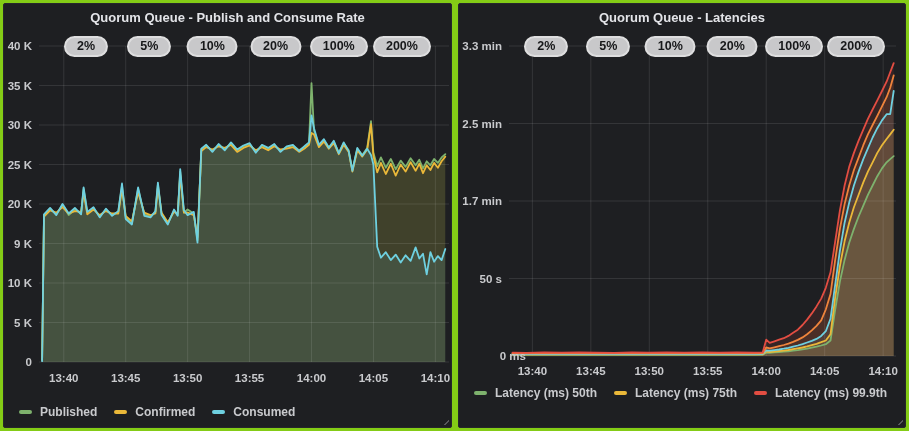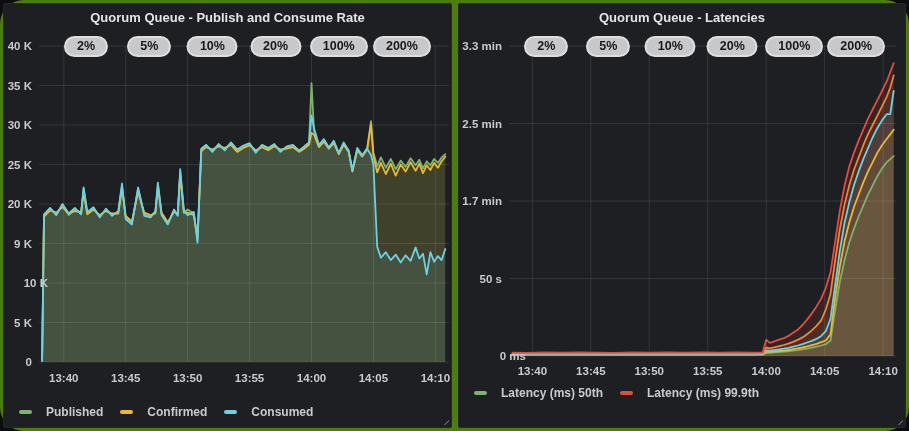--- a/index.html
+++ b/index.html
@@ -1,38 +1,38 @@
 <!DOCTYPE html>
 <html><head>
 <meta charset="utf-8">
 <style>
   html,body{margin:0;padding:0;background:#0d0d0f;}
   body{width:909px;height:431px;overflow:hidden;font-family:"Liberation Sans",sans-serif;
        -webkit-font-smoothing:antialiased;}
-  .page{position:relative;width:909px;height:431px;background:#4d7c0f;border-radius:24px;}
+  .page{position:relative;width:909px;height:431px;background:#84cc16;}
   .panel{position:absolute;top:3px;height:425px;background:#1e1f22;border:1px solid #26272b;
          border-radius:2px;box-sizing:border-box;overflow:hidden;}
   #panel-0{left:3px;width:449px;}
   #panel-1{left:458px;width:448px;}
   .panel-header{position:absolute;top:0;left:0;right:0;height:26px;display:flex;
                 align-items:center;justify-content:center;z-index:6;}
   .panel-title{margin:0;font-size:13px;font-weight:700;color:#e3e4e8;cursor:pointer;}
   .plot{position:absolute;left:0;top:0;right:0;bottom:0;}
   .plot svg{position:absolute;left:0;top:0;}
   .y-tick-label{position:absolute;text-align:right;font-size:11.5px;font-weight:700;
                 color:#c9cacd;line-height:14px;}
   .x-tick-label{position:absolute;text-align:center;font-size:11.5px;font-weight:600;
                 color:#c9cacd;line-height:14px;}
   .pill{position:absolute;transform:translateX(-50%);height:21px;line-height:17px;
         padding:0 11px;background:#c8c8ca;border:2px solid #dededf;border-radius:12px;
         color:#17181a;font-size:12.5px;font-weight:600;box-sizing:border-box;z-index:5;
         cursor:pointer;white-space:nowrap;}
   .legend{position:absolute;left:15px;right:10px;display:flex;flex-wrap:wrap;
           column-gap:17px;row-gap:4px;z-index:4;align-items:center;}
-  .legend-item{display:inline-flex;align-items:center;gap:14px;font-size:12px;
+  .legend-item{display:inline-flex;align-items:center;gap:8px;font-size:12px;
                font-weight:600;color:#c9cacd;cursor:pointer;white-space:nowrap;}
   .legend-swatch{display:inline-block;width:13px;height:4px;border-radius:2px;}
   .resize-handle{position:absolute;right:2px;bottom:2px;width:9px;height:9px;
         clip-path:polygon(100% 0,100% 100%,0 100%);
         background:repeating-linear-gradient(135deg,#57585c 0 1.5px,transparent 1.5px 4.5px);
         cursor:nwse-resize;z-index:7;}
 </style>
 </head>
 <body>
 
@@ -72,21 +72,21 @@
             <path d="M38.1 356.4 L40.0 212.6 L46.1 206.3 L52.3 208.7 L58.5 203.2 L64.7 209.5 L70.9 207.1 L77.1 207.9 L79.6 188.2 L83.3 210.3 L89.5 205.5 L95.7 211.1 L101.9 207.1 L108.1 209.5 L114.3 209.5 L118.0 185.0 L121.7 211.8 L127.9 217.4 L134.1 188.2 L140.3 208.7 L146.5 211.1 L151.4 209.5 L153.9 183.4 L157.6 208.7 L163.8 218.2 L170.0 207.9 L173.7 209.5 L176.2 170.8 L179.9 208.7 L183.6 208.7 L189.8 211.1 L193.5 233.2 L197.3 147.1 L202.2 143.1 L208.4 145.5 L214.6 142.3 L220.8 143.9 L227.0 140.8 L233.2 147.9 L239.4 143.9 L245.6 141.5 L251.8 146.3 L258.0 143.1 L264.2 146.3 L270.3 142.3 L276.5 145.5 L282.7 144.7 L288.9 143.1 L295.1 147.9 L301.3 143.9 L305.0 140.8 L307.5 128.9 L310.0 130.5 L314.9 143.1 L319.9 137.6 L324.8 144.7 L329.8 139.2 L334.8 150.2 L339.7 140.8 L344.7 147.9 L348.4 167.6 L353.3 146.3 L358.3 152.6 L363.2 145.5 L367.0 120.2 L369.4 151.8 L373.2 168.4 L376.9 158.9 L381.8 170.0 L386.8 159.7 L391.7 171.6 L396.7 160.5 L401.6 167.6 L406.6 158.1 L411.6 166.8 L415.3 159.7 L419.0 169.2 L422.7 161.3 L426.4 166.0 L430.1 158.9 L433.9 163.7 L437.6 157.3 L441.3 152.6 " fill="none" stroke="#EAB839" stroke-width="1.8" stroke-linejoin="round" stroke-linecap="round"></path>
             <path d="M38.1 357.2 L40.0 210.3 L46.1 203.9 L52.3 211.1 L58.5 200.0 L64.7 209.5 L70.9 203.9 L77.1 210.3 L79.6 183.4 L83.3 207.9 L89.5 203.2 L95.7 213.4 L101.9 204.7 L108.1 211.8 L114.3 207.1 L118.0 179.5 L121.7 215.0 L127.9 220.5 L134.1 183.4 L140.3 211.8 L146.5 213.4 L151.4 207.1 L153.9 178.7 L157.6 211.1 L163.8 220.5 L170.0 205.5 L173.7 211.8 L176.2 165.2 L179.9 206.3 L183.6 211.1 L189.8 207.9 L193.5 238.7 L197.3 144.7 L202.2 140.8 L208.4 147.9 L214.6 140.0 L220.8 146.3 L227.0 138.4 L233.2 145.5 L239.4 141.5 L245.6 139.2 L251.8 148.7 L258.0 140.8 L264.2 143.9 L270.3 140.0 L276.5 147.9 L282.7 142.3 L288.9 140.8 L295.1 147.1 L301.3 141.5 L305.0 138.4 L307.5 111.5 L310.0 124.2 L314.9 140.8 L319.9 135.2 L324.8 143.9 L329.8 136.8 L334.8 149.4 L339.7 138.4 L344.7 147.1 L348.4 166.8 L353.3 143.9 L358.3 151.8 L363.2 144.7 L367.0 151.0 L369.4 160.5 L373.2 242.7 L376.9 253.7 L381.8 248.2 L386.8 256.1 L391.7 250.6 L396.7 258.5 L401.6 251.3 L406.6 256.9 L411.6 243.4 L415.3 254.5 L419.0 249.8 L422.7 270.3 L426.4 248.2 L430.1 257.7 L433.9 252.1 L437.6 256.1 L441.3 245.0 " fill="none" stroke="#6ED0E0" stroke-width="1.8" stroke-linejoin="round" stroke-linecap="round"></path>
           </g>
         </svg>
         <div class="y-tick-label" style="left: 0px; width: 28px; top: 35px;">40 K</div>
         <div class="y-tick-label" style="left: 0px; width: 28px; top: 74.5px;">35 K</div>
         <div class="y-tick-label" style="left: 0px; width: 28px; top: 114px;">30 K</div>
         <div class="y-tick-label" style="left: 0px; width: 28px; top: 153.5px;">25 K</div>
         <div class="y-tick-label" style="left: 0px; width: 28px; top: 193px;">20 K</div>
         <div class="y-tick-label" style="left: 0px; width: 28px; top: 232.5px;">9 K</div>
-        <div class="y-tick-label" style="left: 0px; width: 28px; top: 272px; padding-left: 16px;">10 K</div>
+        <div class="y-tick-label" style="left: 0px; width: 28px; top: 272px;">10 K</div>
         <div class="y-tick-label" style="left: 0px; width: 28px; top: 311.5px;">5 K</div>
         <div class="y-tick-label" style="left: 0px; width: 28px; top: 351px;">0</div>
         <div class="x-tick-label" style="left: 34.7734px; width: 50px; top: 367px;">13:40</div>
         <div class="x-tick-label" style="left: 96.7069px; width: 50px; top: 367px;">13:45</div>
         <div class="x-tick-label" style="left: 158.64px; width: 50px; top: 367px;">13:50</div>
         <div class="x-tick-label" style="left: 220.574px; width: 50px; top: 367px;">13:55</div>
         <div class="x-tick-label" style="left: 282.508px; width: 50px; top: 367px;">14:00</div>
         <div class="x-tick-label" style="left: 344.441px; width: 50px; top: 367px;">14:05</div>
         <div class="x-tick-label" style="left: 406.375px; width: 50px; top: 367px;">14:10</div>
         <div class="pill" style="left: 82.0695px; top: 32px;">2%</div>
@@ -166,20 +166,24 @@
         <div class="pill" style="left: 273.314px; top: 32px;">20%</div>
         <div class="pill" style="left: 335.281px; top: 32px;">100%</div>
         <div class="pill" style="left: 397.248px; top: 32px;">200%</div>
       </div>
     <div class="legend" id="legend-1" style="top: 382px;">
         <div class="legend-item">
           <div class="legend-swatch" style="background: rgb(126, 178, 109);"></div>
           <span>Latency (ms) 50th</span>
         </div>
         <div class="legend-item">
+          <div class="legend-swatch" style="background: rgb(234, 184, 57);"></div>
+          <span>Latency (ms) 75th</span>
+        </div>
+        <div class="legend-item">
           <div class="legend-swatch" style="background: rgb(226, 77, 66);"></div>
           <span>Latency (ms) 99.9th</span>
         </div>
       </div>
     <div class="resize-handle"></div>
   </section>
 
 </div>
 
 </body></html>

